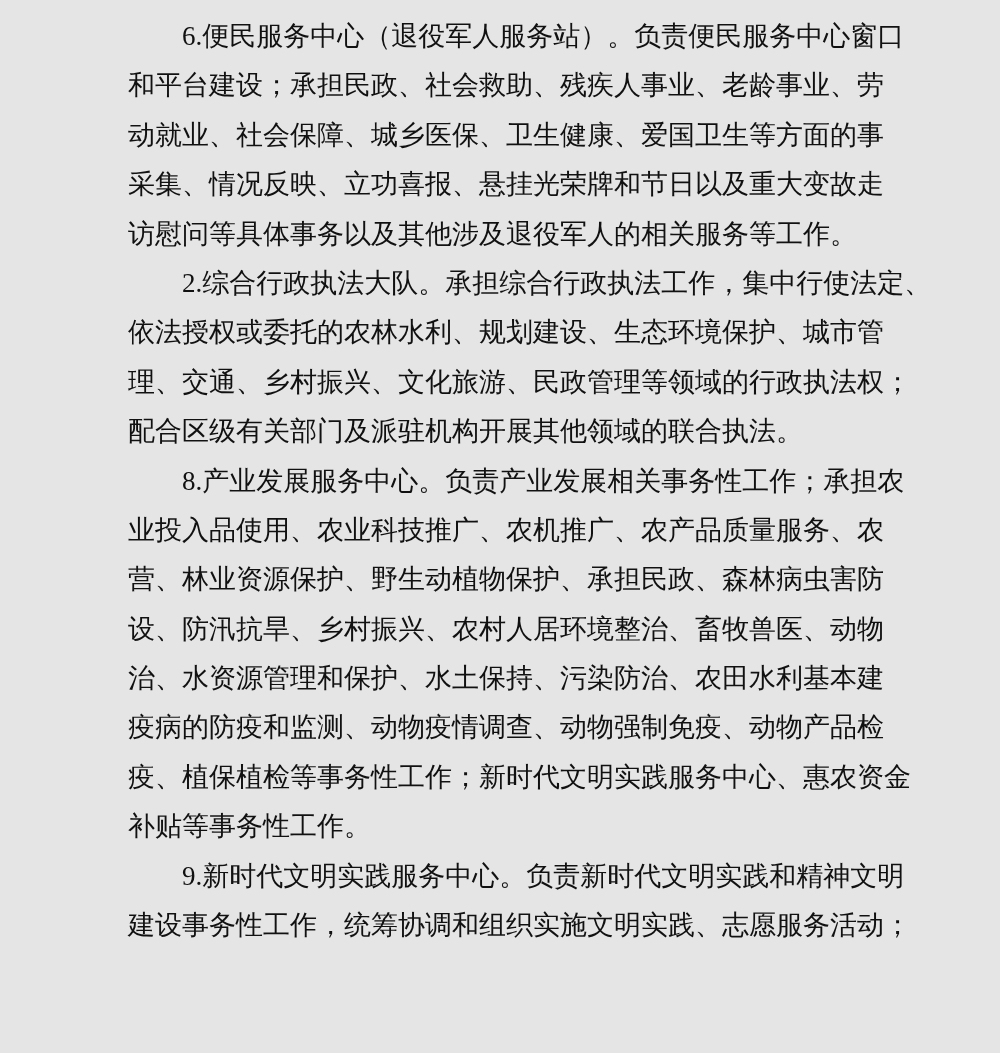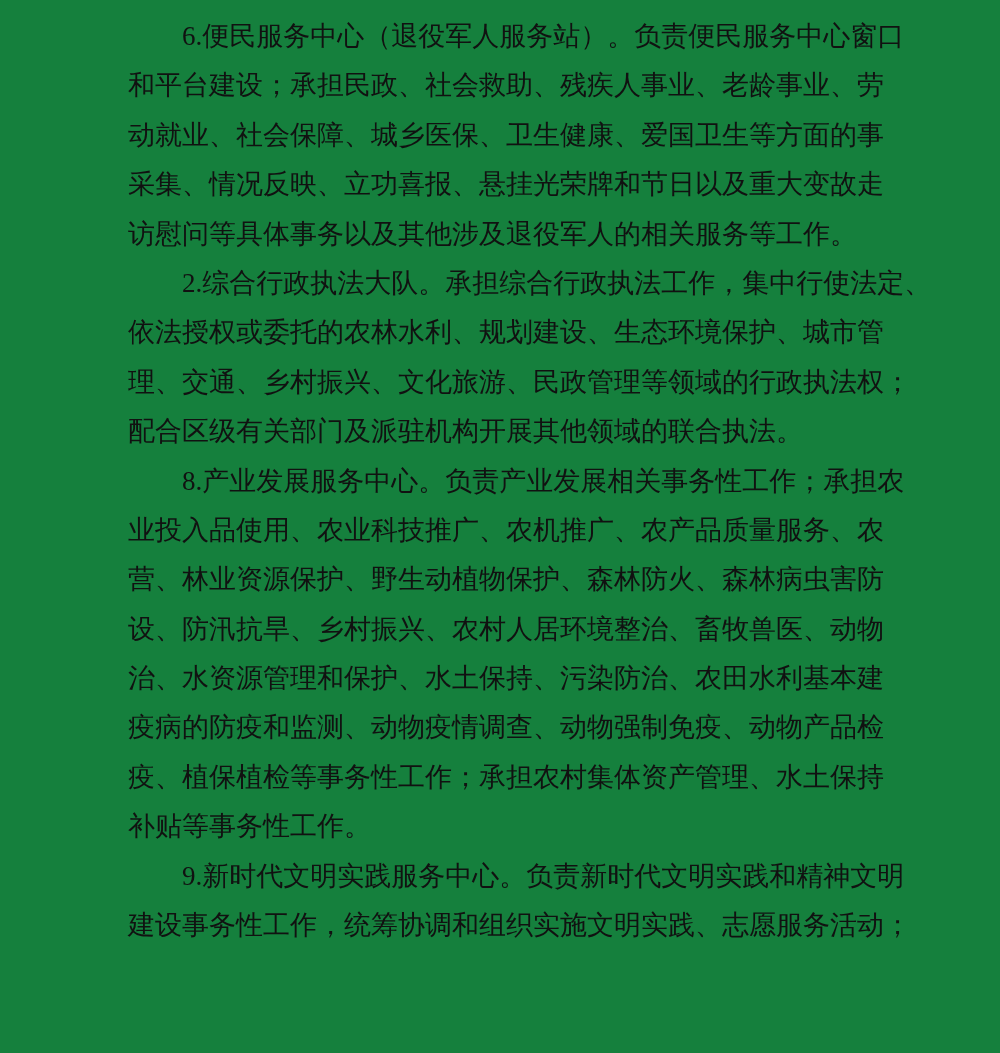--- a/index.html
+++ b/index.html
@@ -9,21 +9,21 @@
   }
   body {
     width: 1000px;
     height: 1053px;
     overflow: hidden;
   }
   .page {
     position: relative;
     width: 1000px;
     height: 1053px;
-    background: #15803d;
+    background: #e5e5e5;
     overflow: hidden;
   }
   .body-text {
     position: absolute;
     left: 128px;
     top: 12px;
     width: 742px;
     color: #111111;
     font-family: "Liberation Serif", "DejaVu Serif", serif;
     font-size: 27px;
@@ -64,25 +64,25 @@
     <div class="paragraph">
       <div class="line indent">2.综合行政执法大队。承担综合行政执法工作，集中行使法定、</div>
       <div class="line">依法授权或委托的农林水利、规划建设、生态环境保护、城市管</div>
       <div class="line">理、交通、乡村振兴、文化旅游、民政管理等领域的行政执法权；</div>
       <div class="line para-last">配合区级有关部门及派驻机构开展其他领域的联合执法。</div>
     </div>
 
     <div class="paragraph">
       <div class="line indent">8.产业发展服务中心。负责产业发展相关事务性工作；承担农</div>
       <div class="line">业投入品使用、农业科技推广、农机推广、农产品质量服务、农</div>
-      <div class="line">营、林业资源保护、野生动植物保护、森林防火、森林病虫害防</div>
+      <div class="line">营、林业资源保护、野生动植物保护、承担民政、森林病虫害防</div>
       <div class="line">设、防汛抗旱、乡村振兴、农村人居环境整治、畜牧兽医、动物</div>
       <div class="line">治、水资源管理和保护、水土保持、污染防治、农田水利基本建</div>
       <div class="line">疫病的防疫和监测、动物疫情调查、动物强制免疫、动物产品检</div>
-      <div class="line">疫、植保植检等事务性工作；承担农村集体资产管理、水土保持</div>
+      <div class="line">疫、植保植检等事务性工作；新时代文明实践服务中心、惠农资金</div>
       <div class="line para-last">补贴等事务性工作。</div>
     </div>
 
     <div class="paragraph">
       <div class="line indent">9.新时代文明实践服务中心。负责新时代文明实践和精神文明</div>
       <div class="line para-last">建设事务性工作，统筹协调和组织实施文明实践、志愿服务活动；</div>
     </div>
 
   </div>
 </div>

